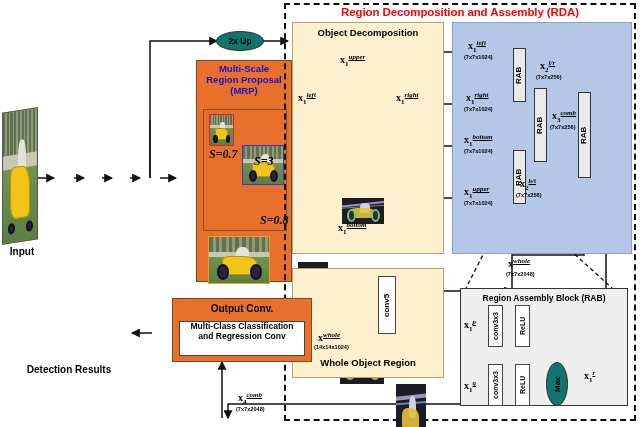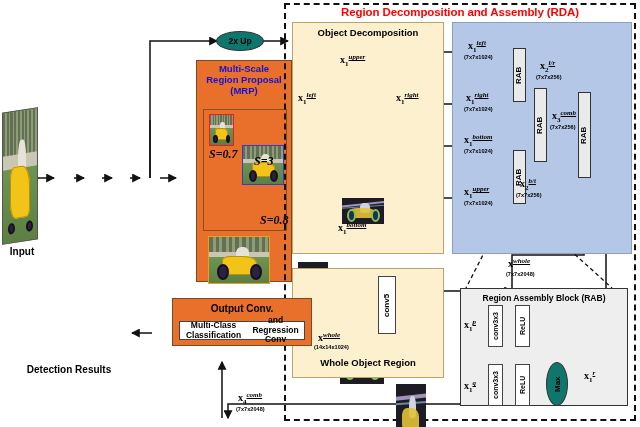--- a/index.html
+++ b/index.html
@@ -370,24 +370,24 @@
   <div class="abs white-in vert" style="left:515px;top:364px;width:15px;height:42px;">
     <span class="lbl" style="font-size:7px;">ReLU</span>
     </div>
 
   <div class="abs ellipse vert" style="left:546px;top:362px;width:22px;height:44px;">
     <span style="font-size:8px;">Max</span>
     </div>
 
   <div class="abs math" style="left:584px;top:370px;">x<sub>1</sub><sup>r</sup></div>
 
-  <div class="abs orange-box" style="left:152px;top:298px;width:140px;height:48px;">
+  <div class="abs orange-box" style="left:152px;top:298px;width:140px;height:64px;">
     <div class="lbl" style="font-size:10px;padding-top:4px;">Output Conv.</div>
     <div class="abs white-in" style="left:6px;top:22px;right:6px;bottom:5px;display:flex;
-                flex-direction:row;align-items:center;justify-content:flex-start;">
+                flex-direction:column;align-items:center;justify-content:flex-start;">
       <div class="lbl" style="font-size:8.5px;">Multi-Class Classification</div>
       <div class="lbl" style="font-size:8.5px;">and Regression Conv</div>
     </div>
   </div>
 
   <div class="abs math" style="left:238px;top:392px;">x<sub>4</sub><sup>comb</sup></div>
   <div class="abs dims" style="left:236px;top:406px;">(7x7x2048)</div>
 
   <div class="abs lbl" style="left:4px;top:364px;width:130px;font-size:10px;">Detection Results</div>
 

